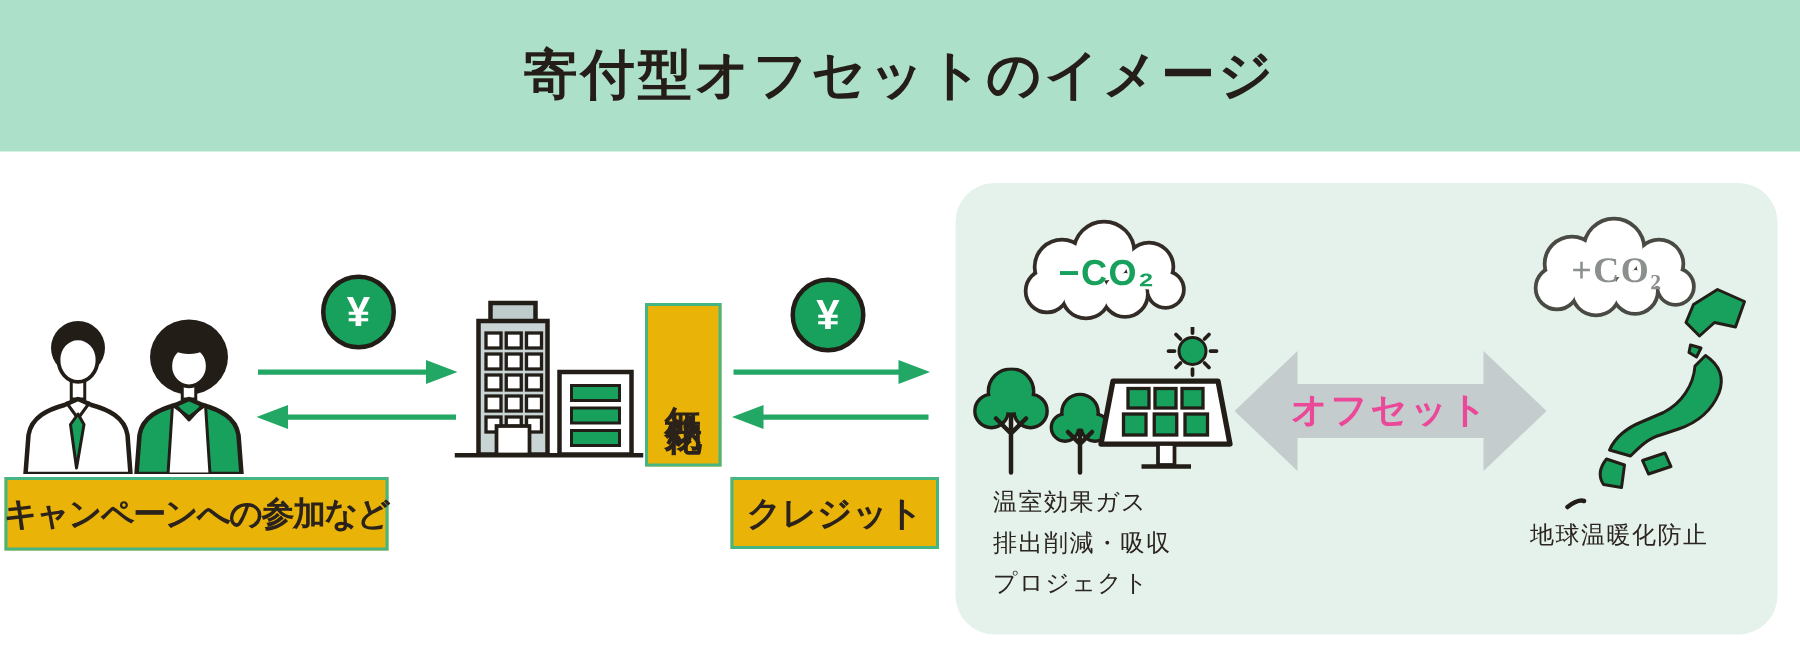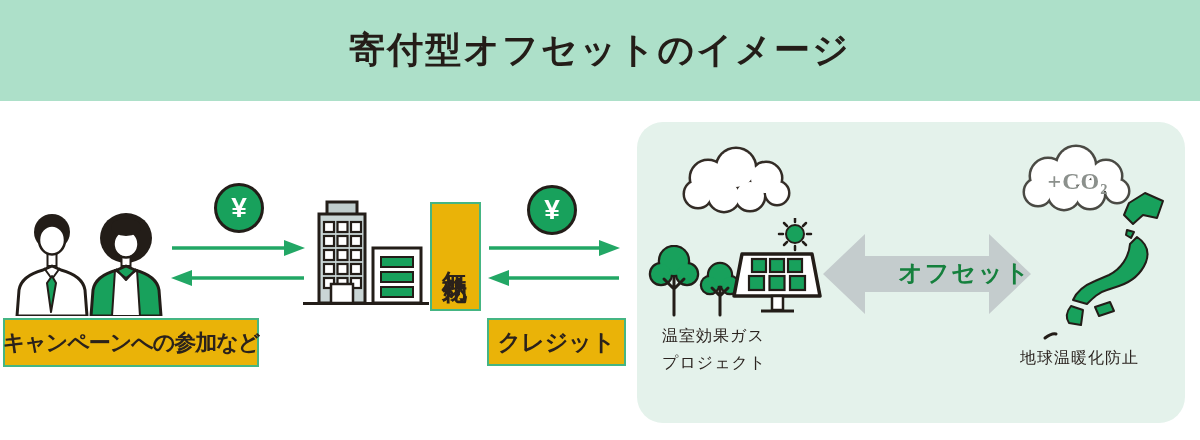--- a/index.html
+++ b/index.html
@@ -31,22 +31,22 @@
   
   .panel{
     position:absolute;left:637px;top:122px;width:548px;height:301px;
     background:#e4f2eb;border-radius:26px;
   }
   .cloud-text{
     position:absolute;display:flex;align-items:center;justify-content:center;
     font-weight:800;font-size:24px;letter-spacing:1px;line-height:1;
   }
   .offset-text{
-    position:absolute;left:823px;top:257px;width:208px;text-align:right;
-    color:#15803d;font-size:24px;font-weight:800;letter-spacing:2px;
+    position:absolute;left:823px;top:257px;width:208px;text-align:center;
+    color:#ec4899;font-size:24px;font-weight:800;letter-spacing:2px;
   }
   .desc{
     position:absolute;color:#2b2420;font-size:16px;font-weight:400;
     line-height:27px;letter-spacing:1px;white-space:nowrap;
   }
   .vbox-text{
     writing-mode:vertical-rl;text-orientation:upright;
     font-size:25px;font-weight:700;color:#2b221b;letter-spacing:4px;
   }
 </style>
@@ -166,20 +166,21 @@
     <g fill="#ffffff">
       <circle cx="30" cy="34" r="17"></circle>
         <circle cx="58" cy="24" r="19"></circle>
         <circle cx="88" cy="34" r="15"></circle>
       <circle cx="20" cy="50" r="13"></circle>
         <circle cx="46" cy="52" r="15"></circle>
         <circle cx="72" cy="52" r="14"></circle>
       <circle cx="99" cy="49" r="11"></circle>
     </g>
   </svg>
+  <div class="cloud-text" style="left:678px;top:158px;width:120px;height:50px;color:#18a15c;">−CO₂</div>
 
   <svg class="abs" style="left:648px;top:245px" width="105" height="72" viewBox="0 0 105 72">
     <g stroke="#231d18" stroke-width="4.5" fill="#18a15c">
       <circle cx="26" cy="16" r="14"></circle>
         <circle cx="13" cy="29" r="10"></circle>
         <circle cx="39" cy="29" r="10"></circle>
       <circle cx="72" cy="30" r="11"></circle>
         <circle cx="62" cy="40" r="8"></circle>
         <circle cx="82" cy="40" r="8"></circle>
     </g>
@@ -257,20 +258,21 @@
       <path d="M94,45 l7,2 -3,6 -5,-3 Z"></path>
       <path d="M104,52 C113,58 117,66 113,77 C108,89 98,97 86,101 L74,105 C66,107 60,113 54,119 L40,115 C44,106 52,100 62,96 L76,90 C88,84 96,72 97,59 Z"></path>
       <path d="M62,122 L77,117 L81,126 L66,131 Z"></path>
       <path d="M38,121 L50,125 L48,140 L36,138 C32,132 34,126 38,121 Z"></path>
     </g>
     <path d="M12,153 C16,150 20,148 23,149" fill="none" stroke="#231d18" stroke-width="3" stroke-linecap="round"></path>
   </svg>
 
   <div class="desc" style="left:662px;top:322px;">
     <div>温室効果ガス</div>
+    <div>排出削減・吸収</div>
     <div>プロジェクト</div>
   </div>
 
   <div class="desc" style="left:1020px;top:344px;">
     <div>地球温暖化防止</div>
   </div>
 
 </div>
 
 </body></html>

